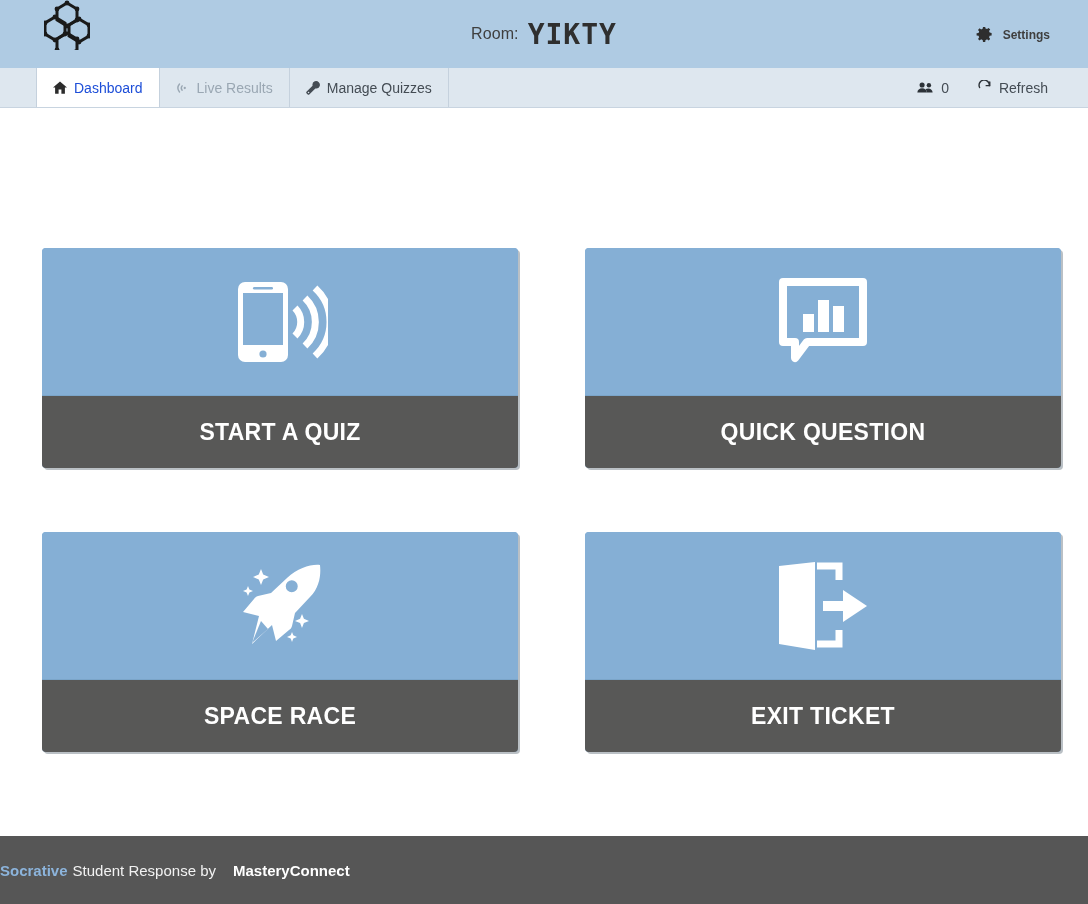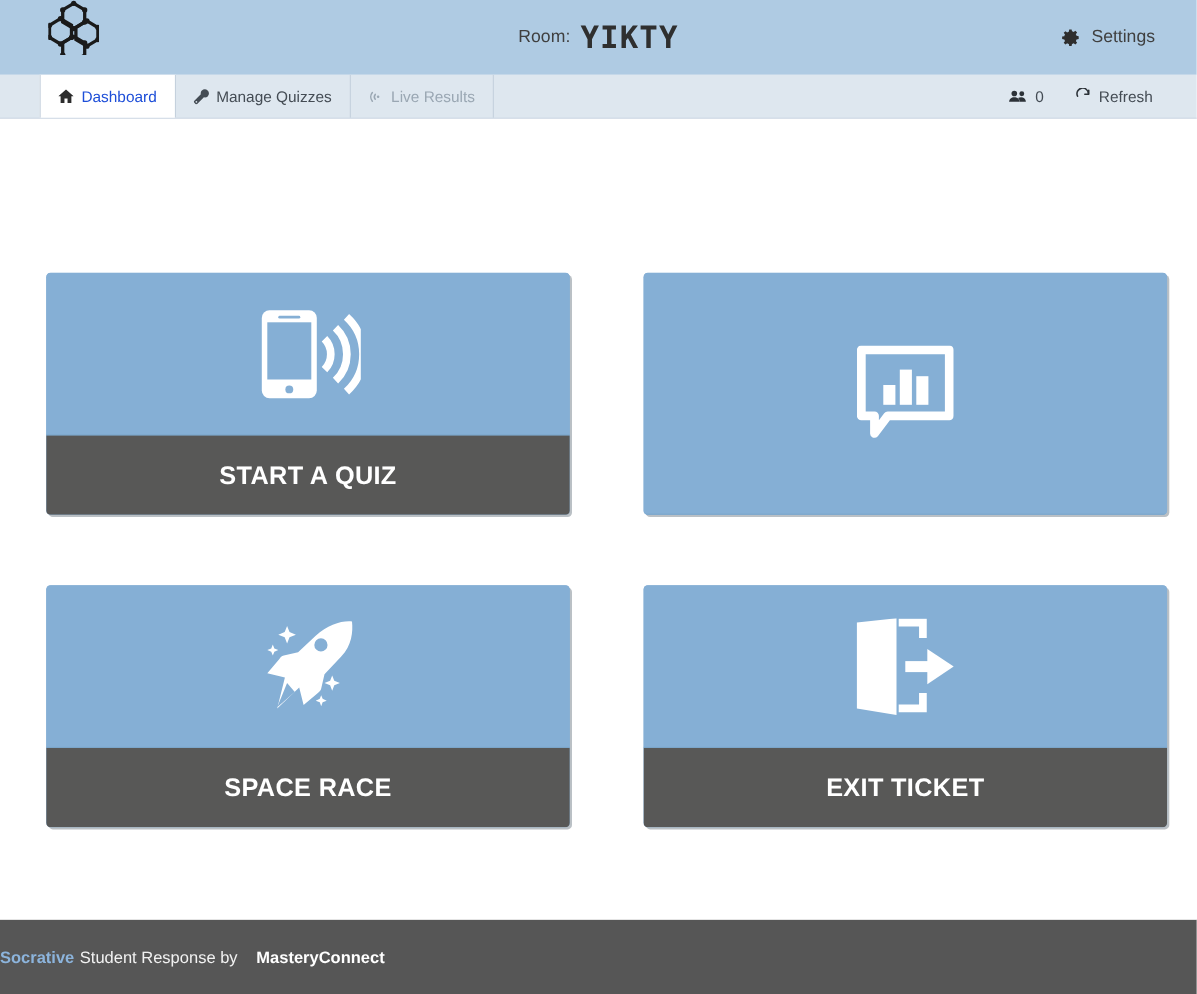--- a/index.html
+++ b/index.html
@@ -59,22 +59,23 @@
     position: absolute;
     right: 38px;
     top: 50%;
     transform: translateY(-50%);
     display: flex;
     align-items: center;
     gap: 9px;
     cursor: pointer;
   }
   .settings-label {
-    font-size: 16px;
+    font-size: 12px;
     color: #3f3f3f;
+    font-weight: bold;
   }
 
   
   .tabbar {
     height: 40px;
     flex: 0 0 40px;
     background: #dee7ef;
     border-bottom: 1px solid #c8d4e0;
     display: flex;
     align-items: stretch;
@@ -249,38 +250,38 @@
 
       <div class="tab active">
         <span>
           <svg width="14" height="13" viewBox="0 0 16 14" fill="#2c2c2c">
             <path d="M8 0L0 7h2.4v7h4V9.4h3.2V14h4V7H16z"></path>
           </svg>
         </span>
         <span>Dashboard</span>
       </div>
 
-      <div class="tab">
-        <span>
-          <svg width="14" height="14" viewBox="0 0 16 16" fill="#444c54">
-            <path d="M14.6 1.4a4.3 4.3 0 00-4.6-1 4.3 4.3 0 00-2.5 4.9L.8 12a1.6 1.6 0 000 2.3l.9.9a1.6 1.6 0 002.3 0l6.7-6.7a4.3 4.3 0 004.9-2.5 4.3 4.3 0 00-1-4.6zM2.9 14.1a.9.9 0 110-1.8.9.9 0 010 1.8z"></path>
-          </svg>
-        </span>
-        <span>Manage Quizzes</span>
-      </div>
-
       <div class="tab disabled">
         <span>
           <svg width="14" height="14" viewBox="0 0 16 16" fill="none" stroke="#9aa7b3" stroke-width="1.6" stroke-linecap="round">
             <path d="M4 3.5a7 7 0 000 9"></path>
             <path d="M7 5.5a4 4 0 000 5"></path>
             <circle cx="10" cy="8" r="1.3" fill="#9aa7b3" stroke="none"></circle>
           </svg>
         </span>
         <span>Live Results</span>
+      </div>
+
+      <div class="tab">
+        <span>
+          <svg width="14" height="14" viewBox="0 0 16 16" fill="#444c54">
+            <path d="M14.6 1.4a4.3 4.3 0 00-4.6-1 4.3 4.3 0 00-2.5 4.9L.8 12a1.6 1.6 0 000 2.3l.9.9a1.6 1.6 0 002.3 0l6.7-6.7a4.3 4.3 0 004.9-2.5 4.3 4.3 0 00-1-4.6zM2.9 14.1a.9.9 0 110-1.8.9.9 0 010 1.8z"></path>
+          </svg>
+        </span>
+        <span>Manage Quizzes</span>
       </div>
 
     </div>
 
     <div class="tabbar-right">
       <div class="tb-item static">
         <span>
           <svg width="17" height="13" viewBox="0 0 20 14" fill="#2c3238">
             <circle cx="6" cy="4" r="3"></circle>
             <circle cx="14" cy="4.3" r="2.6"></circle>
@@ -327,20 +328,21 @@
         <div class="card-icon">
           <span>
             <svg width="88" height="88" viewBox="0 0 88 88" fill="#ffffff">
               <path d="M4 4h80v60H28L16 80V64H4z" fill="none" stroke="#ffffff" stroke-width="8" stroke-linejoin="round"></path>
               <rect x="24" y="36" width="11" height="18"></rect>
               <rect x="39" y="22" width="11" height="32"></rect>
               <rect x="54" y="28" width="11" height="26"></rect>
             </svg>
           </span>
         </div>
+        <div class="card-label">QUICK QUESTION</div>
       </div>
 
       <div class="card">
         <div class="card-icon">
           <span>
             <svg width="92" height="92" viewBox="0 0 92 92" fill="#ffffff">
               <path d="M86 5c-9-1-22 3-33 13L37 33l-13 3c-2 .5-3 1.5-4 3L9 52l16 4-7 28 20-19 4 16 13-11c1.5-1 2.5-2 3-4l3-13 15-16C86 27 87 14 86 5z"></path>
               <path d="M27 61l-9 22 16-14z" fill="#85afd5"></path>
               <path d="M62 22a6 6 0 11-8.5 8.5A6 6 0 0162 22z" fill="#85afd5"></path>
               <path d="M27 9l2.2 5.6L35 17l-5.8 2.4L27 25l-2.2-5.6L19 17l5.8-2.4z"></path>

